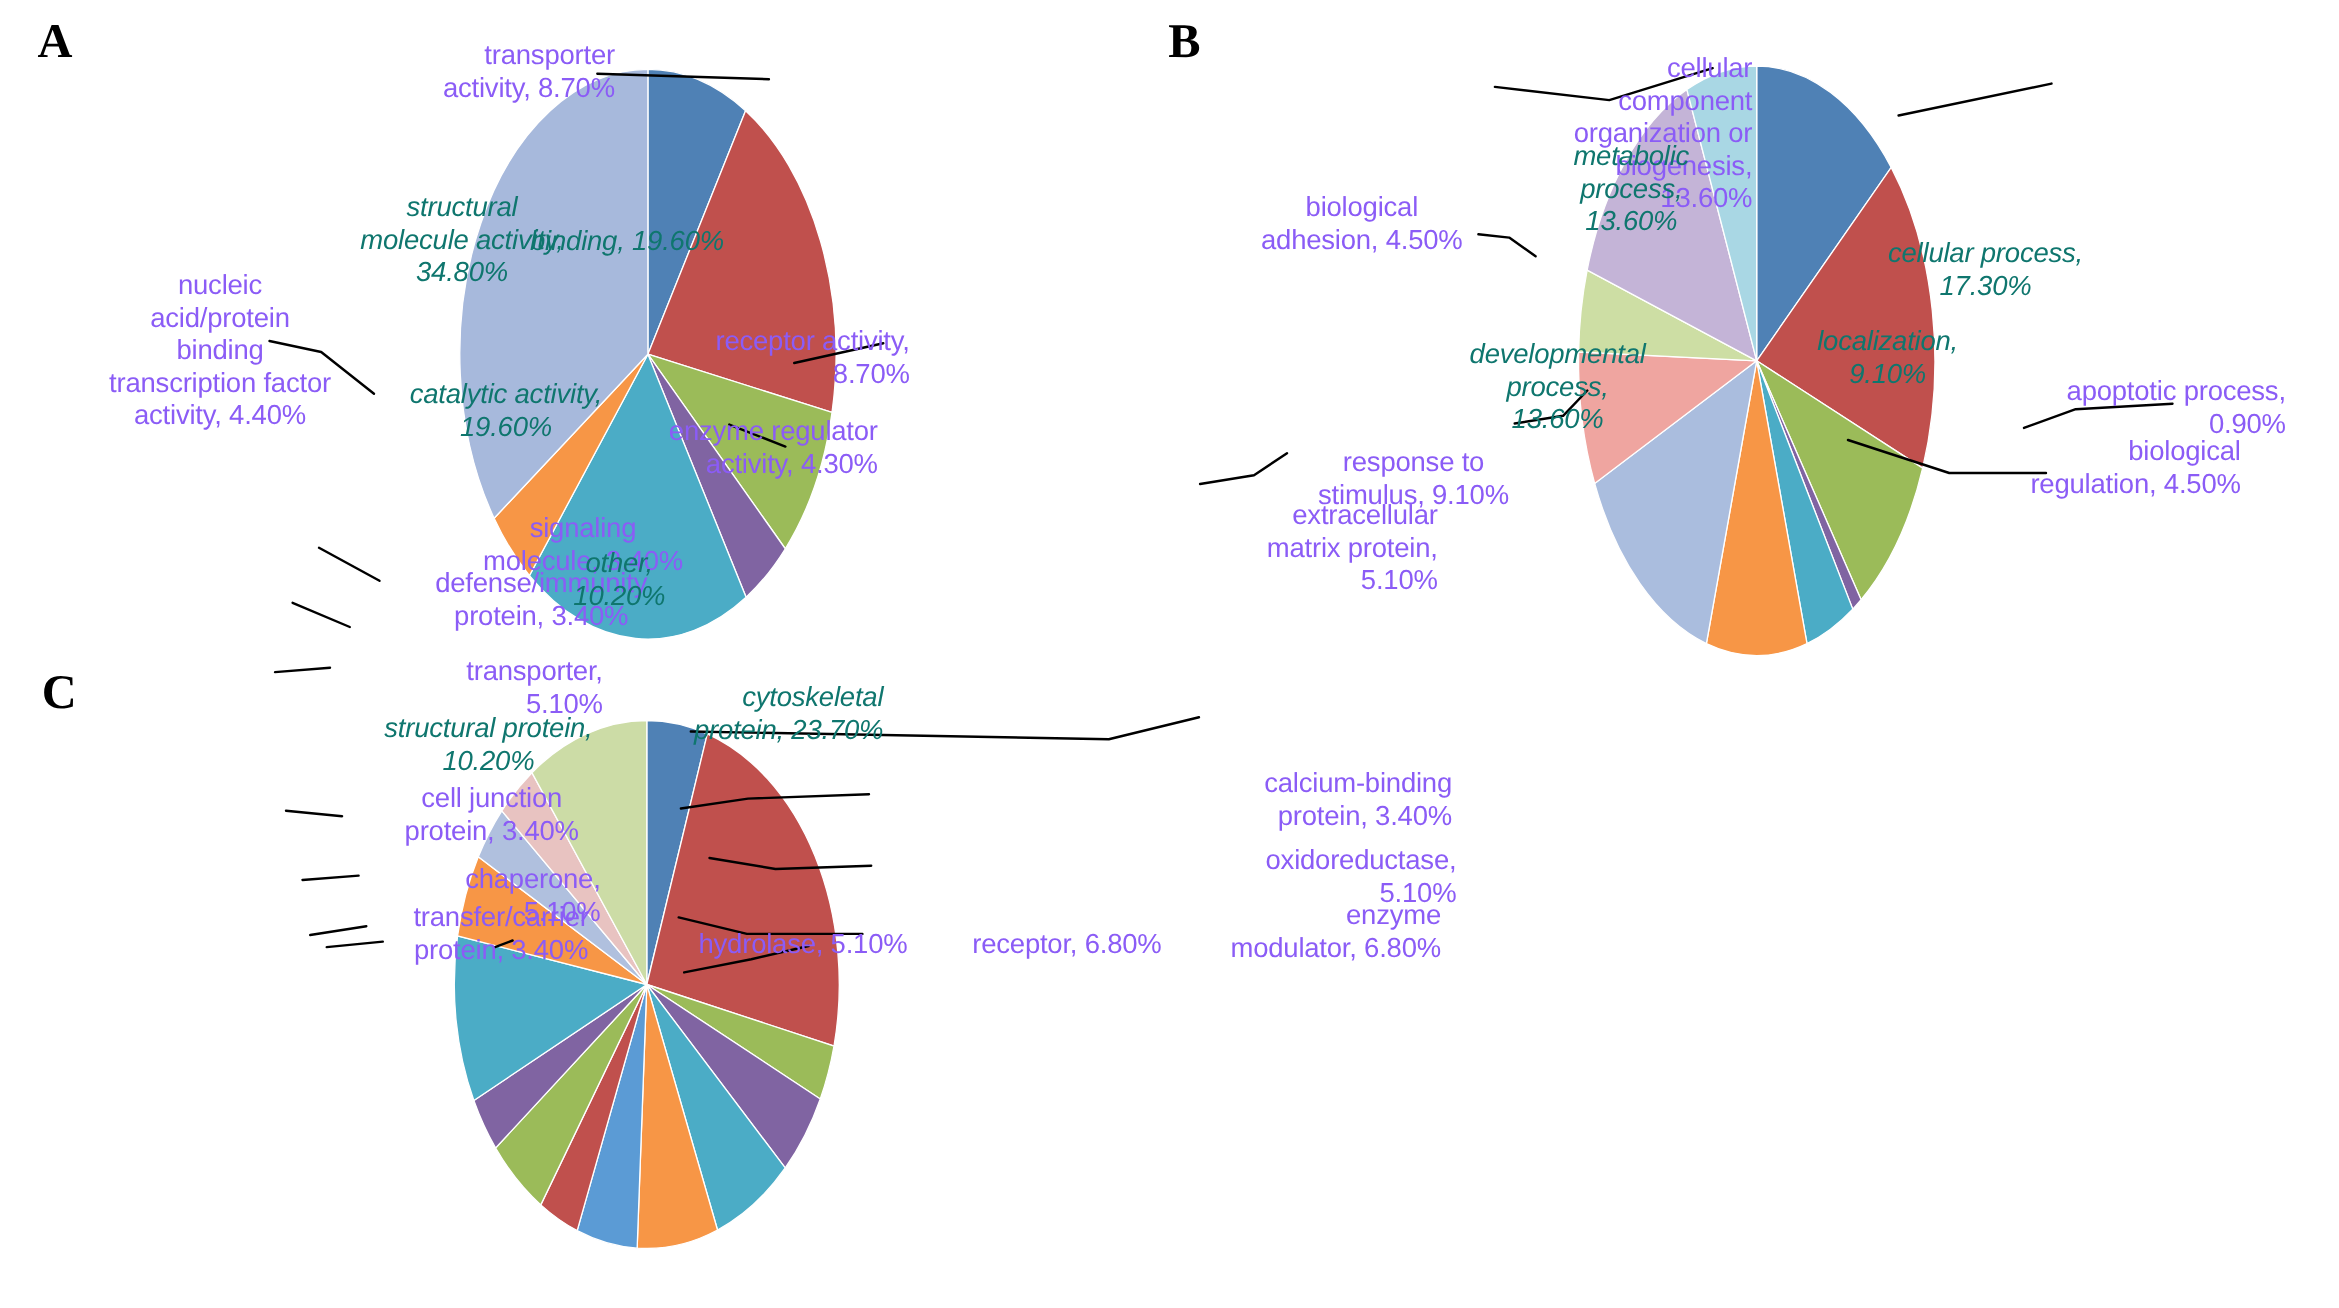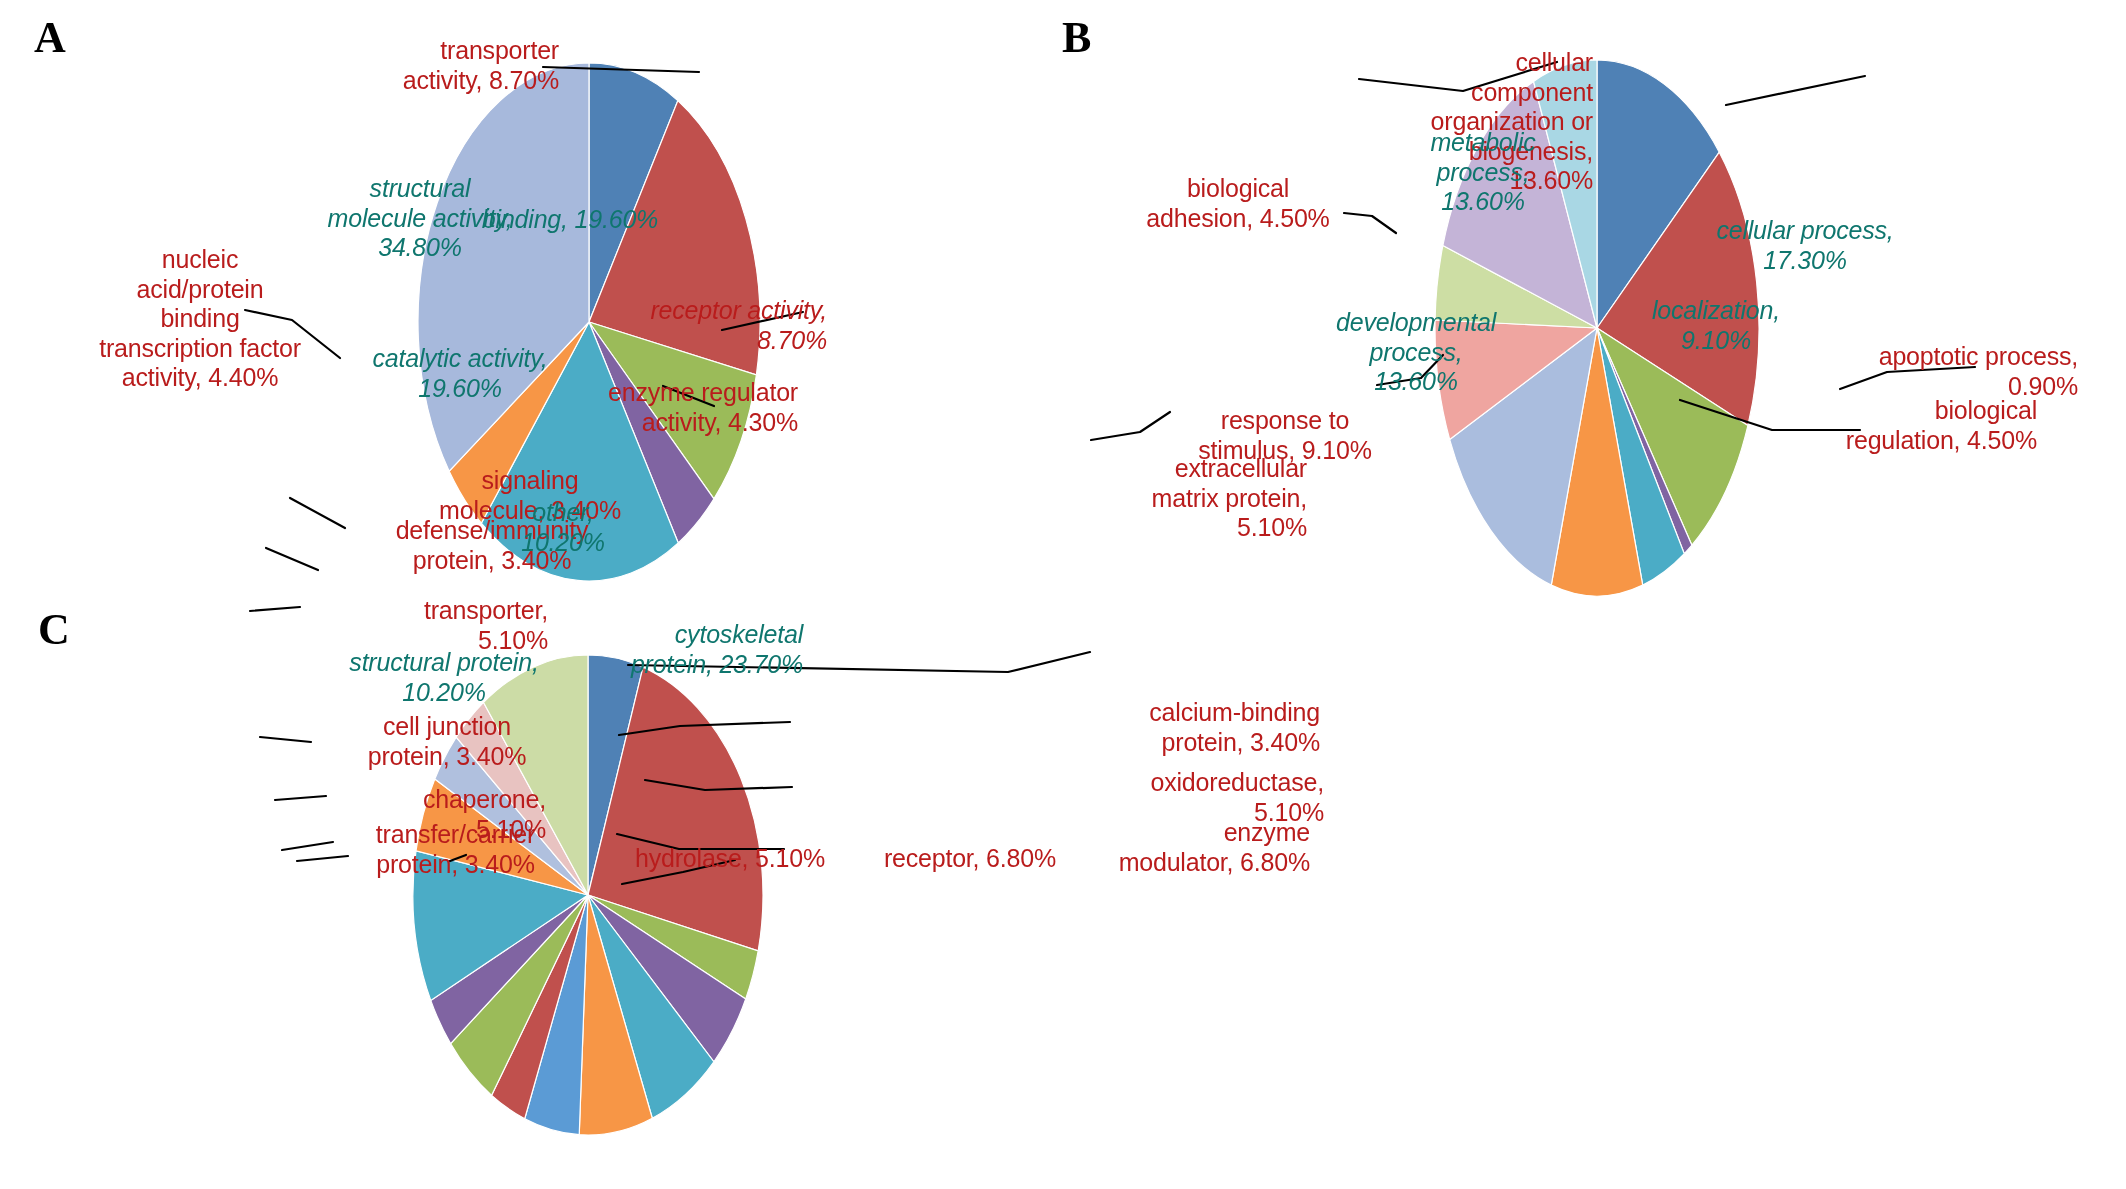--- a/index.html
+++ b/index.html
@@ -32,21 +32,21 @@
     left: 0;
     width: 2126px;
     height: 1189px;
     pointer-events: none;
   }
   .lbl {
     position: absolute;
     font-family: "Liberation Sans", sans-serif;
     font-size: 25px;
     line-height: 1.18;
-    color: #b91c1c;
+    color: #8b5cf6;
     white-space: pre-line;
     letter-spacing: -0.2px;
   }
   .lbl.c-left   { text-align: right; }
   .lbl.c-center { text-align: center; }
   .lbl.inside { color: #0f766e; font-style: italic; }
   .leader {
     stroke: #000000;
     stroke-width: 2.2;
     fill: none;
@@ -131,21 +131,21 @@
       <path class="leader" d="M 275,800 L 326,796"></path>
       <path class="leader" d="M 282,850 L 333,842"></path>
       <path class="leader" d="M 297,861 L 348,856"></path>
       <path class="leader" d="M 450,861 L 466,855"></path>
     </g>
   </svg>
 
   <div class="lbl c-left" style="left:389px; top:36px; width:170px;">transporter
 activity, 8.70%</div>
   <div class="lbl inside c-center" style="left:470px; top:205px; width:200px;">binding, 19.60%</div>
-  <div class="lbl c-left" style="left:647px; top:296px; width:180px;font-style:italic;">receptor activity,
+  <div class="lbl c-left" style="left:647px; top:296px; width:180px;">receptor activity,
 8.70%</div>
   <div class="lbl c-left" style="left:598px; top:378px; width:200px;">enzyme regulator
 activity, 4.30%</div>
   <div class="lbl inside c-center" style="left:352px; top:344px; width:216px;">catalytic activity,
 19.60%</div>
   <div class="lbl c-center" style="left:85px; top:245px; width:230px;">nucleic
 acid/protein
 binding
 transcription factor
 activity, 4.40%</div>

